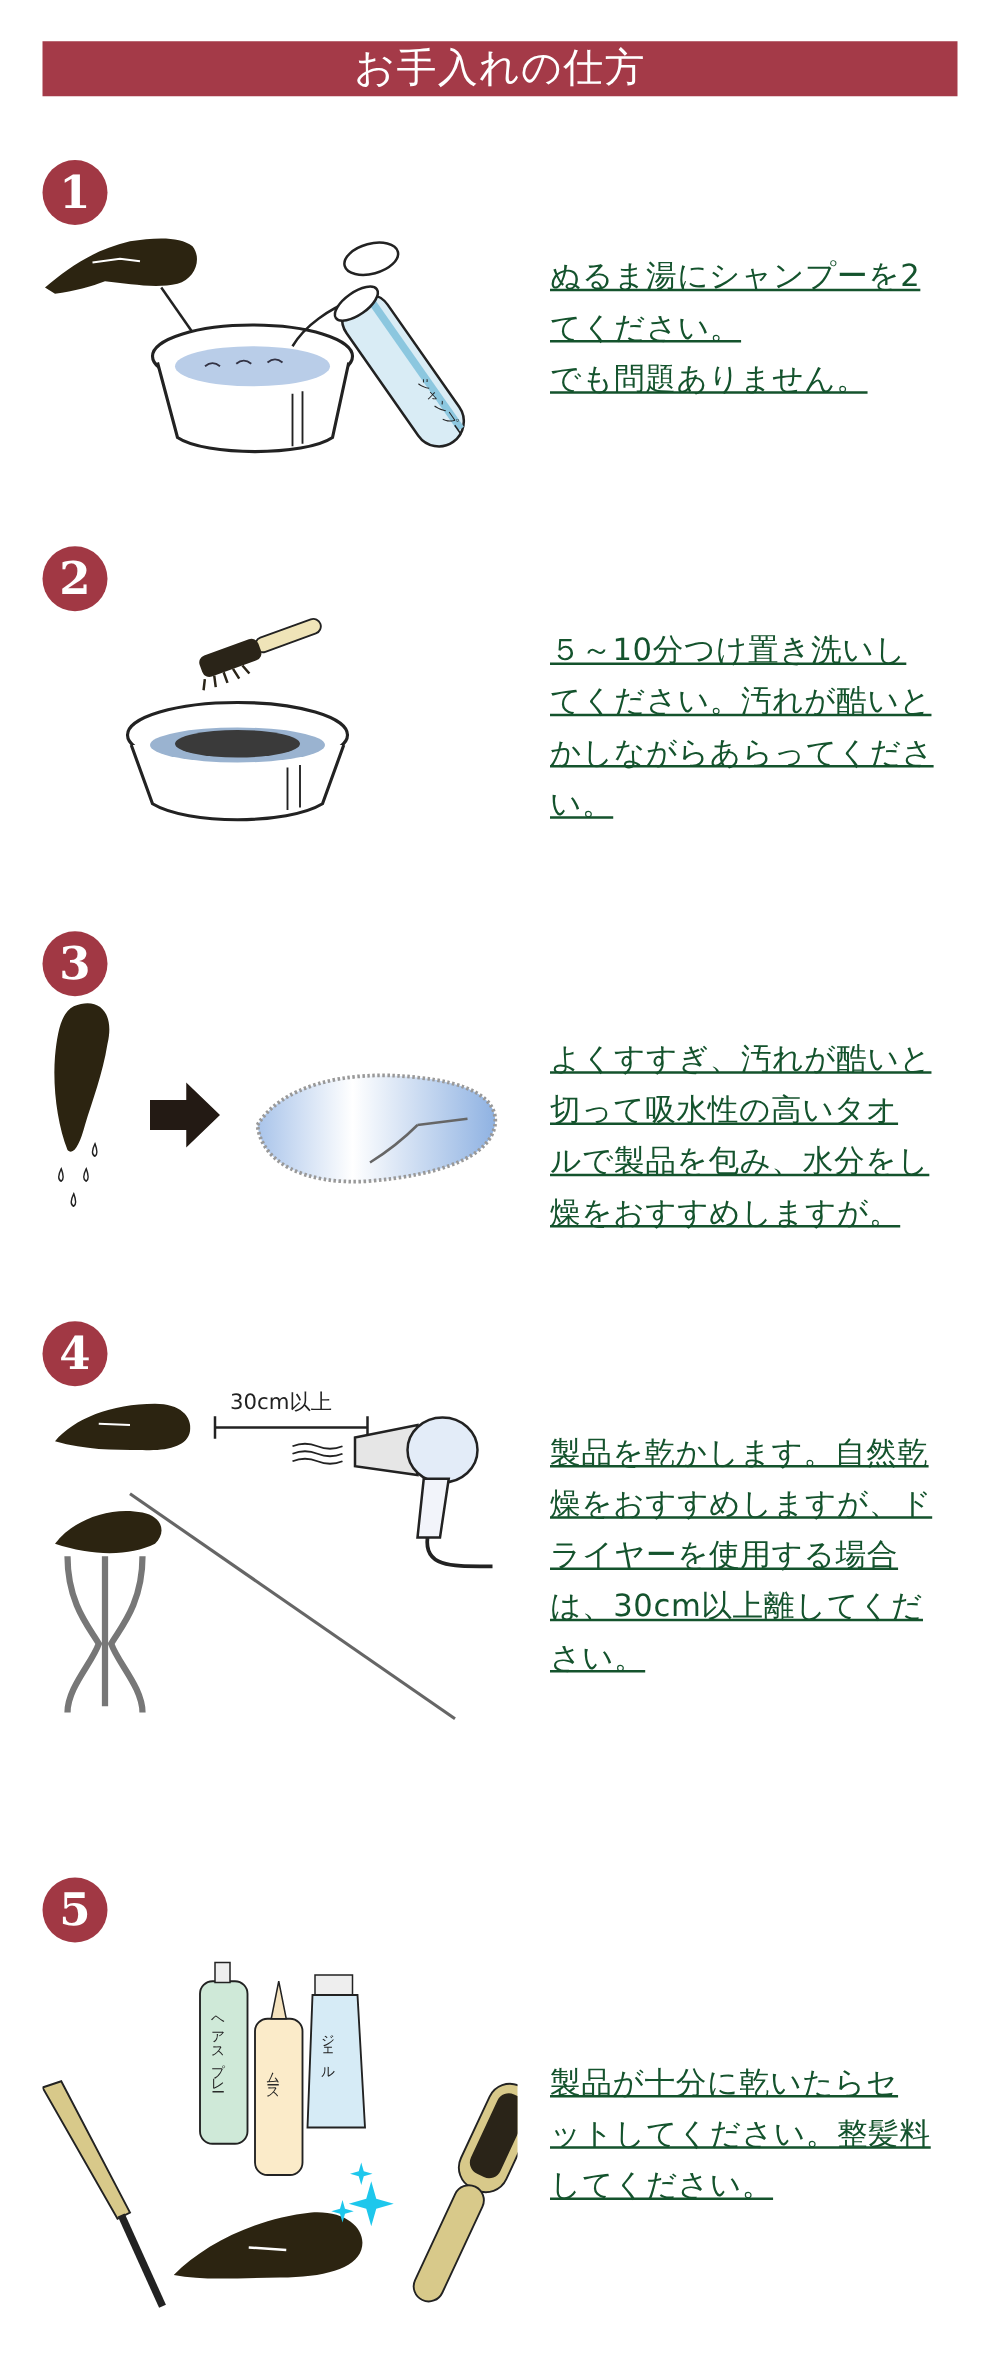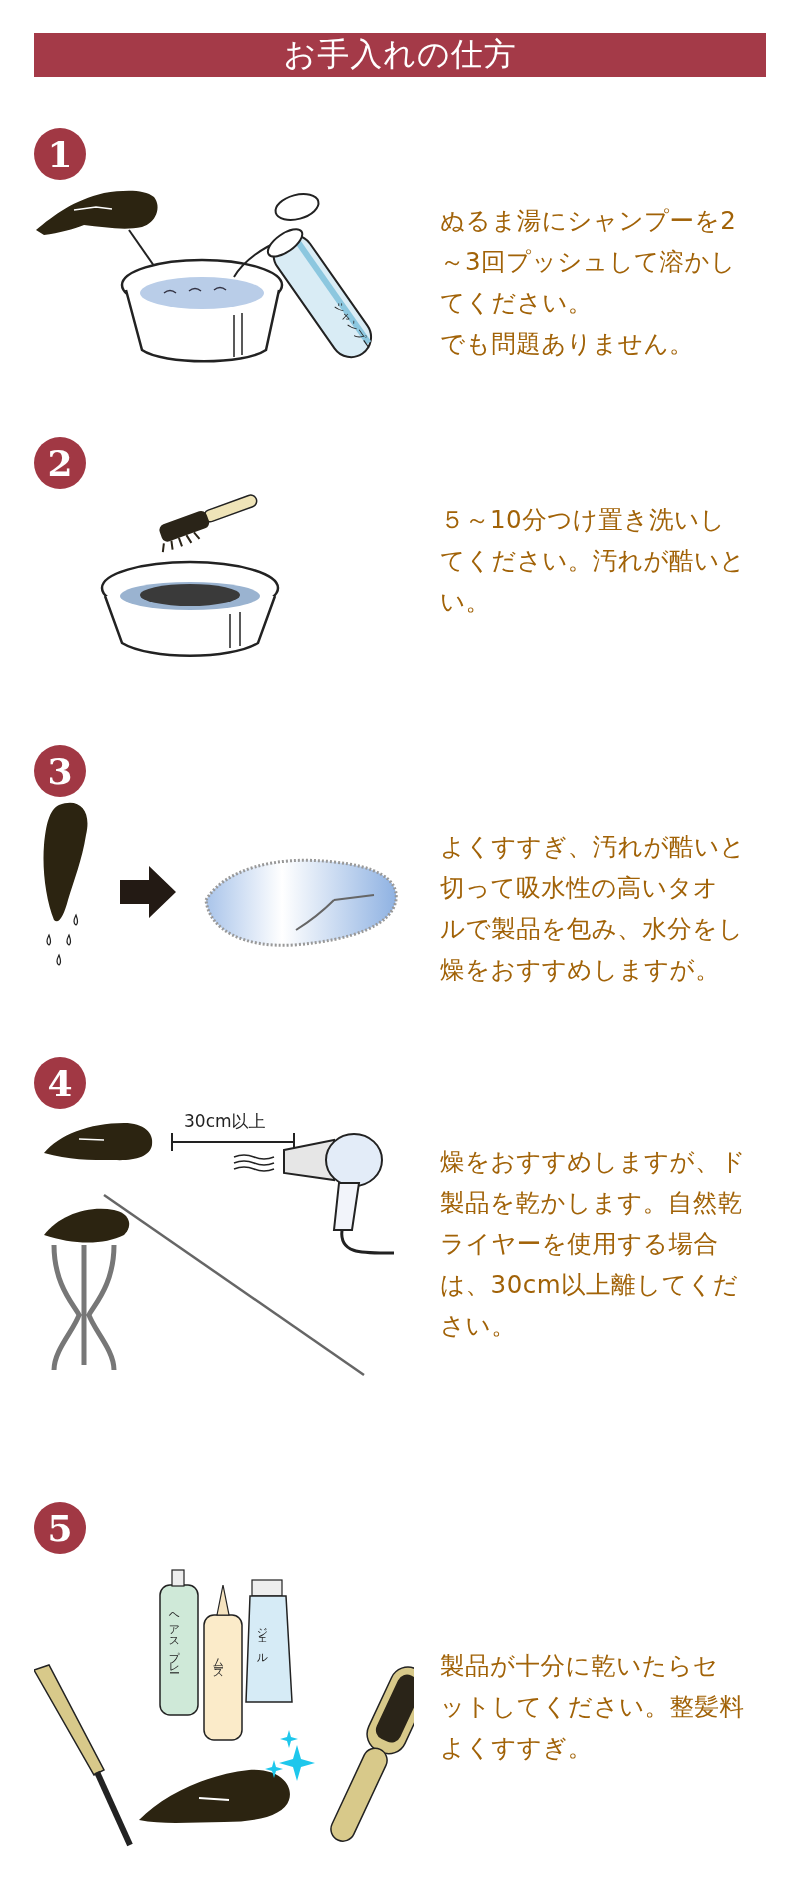--- a/index.html
+++ b/index.html
@@ -6,21 +6,21 @@
   body { width: 800px; height: 1900px; position: relative; overflow: hidden;
          font-family: "DejaVu Sans", "Liberation Sans", sans-serif; color: #222; }
   .banner { position: absolute; left: 34px; top: 33px; width: 732px; height: 44px;
             background: #a43a48; display: flex; align-items: center; justify-content: center; }
   .banner-title { color: #fff; font-family: "DejaVu Serif", "Liberation Serif", serif;
                   font-size: 32px; letter-spacing: 1px; }
   .badge { position: absolute; left: 34px; width: 52px; height: 52px; border-radius: 50%;
            background: #a13844; color: #fff; display: flex; align-items: center; justify-content: center;
            font-family: "DejaVu Serif", "Liberation Serif", serif; font-weight: bold; font-size: 36px; }
   .step-text { position: absolute; left: 440px; width: 345px; font-size: 24.5px; line-height: 41px;
-               color: #a16207; letter-spacing: 0.5px; }
+               color: #14532d; letter-spacing: 0.5px; text-decoration: underline; }
   .step-text span { display: block; white-space: nowrap; }
   .illus { position: absolute; }
   svg { display: block; }
 </style>
 </head>
 <body>
 
 <div class="banner">
   <span class="banner-title">お手入れの仕方</span>
 </div>
@@ -56,21 +56,20 @@
         <rect x="268" y="40" width="40" height="140" rx="20" fill="#d9ecf5" stroke="#222" stroke-width="2"></rect>
         <rect x="296" y="45" width="6" height="130" fill="#8cc7df"></rect>
         <ellipse cx="288" cy="45" rx="20" ry="9" fill="#fff" stroke="#222" stroke-width="2"></ellipse>
       </g>
       <text x="300" y="120" font-size="11" fill="#222" transform="rotate(55 300 120)">シャンプー</text>
     </g>
   </svg>
 </div>
 <div class="step-text" style="top:200px">
   <span>ぬるま湯にシャンプーを2</span>
-  <span>～3回プッシュして溶かし</span>
   <span>てください。</span>
   <span>でも問題ありません。</span>
 </div>
 
 <div class="badge" style="top:437px">2</div>
 <div class="illus" style="left:90px; top:488px;">
   <svg width="200" height="170" viewBox="0 0 200 170">
     <g>
       <g transform="rotate(-20 120 30)">
         <rect x="115" y="22" width="55" height="12" rx="6" fill="#efe4b8" stroke="#222" stroke-width="1.5"></rect>
@@ -84,20 +83,21 @@
       <ellipse cx="100" cy="108" rx="70" ry="14" fill="#9ab3d0"></ellipse>
       <ellipse cx="100" cy="107" rx="50" ry="11" fill="#3a3a3a"></ellipse>
       <line x1="140" y1="126" x2="140" y2="160" stroke="#222" stroke-width="1.5"></line>
       <line x1="150" y1="124" x2="150" y2="158" stroke="#222" stroke-width="1.5"></line>
     </g>
   </svg>
 </div>
 <div class="step-text" style="top:499px">
   <span>５～10分つけ置き洗いし</span>
   <span>てください。汚れが酷いと</span>
+  <span>かしながらあらってくださ</span>
   <span>い。</span>
 </div>
 
 <div class="badge" style="top:745px">3</div>
 <div class="illus" style="left:34px; top:800px;">
   <svg width="380" height="200" viewBox="0 0 380 200">
     <g>
       <path d="M25,5 C45,-3 58,10 52,35 C48,60 40,80 34,100 C30,115 25,125 20,120 C12,100 8,70 10,45 C12,25 15,10 25,5 Z" fill="#2c2411"></path>
       <path d="M15,135 q3,8 0,10 q-4,-2 0,-10 Z M35,135 q3,8 0,10 q-4,-2 0,-10 Z M25,155 q3,8 0,10 q-4,-2 0,-10 Z M42,115 q3,8 0,10 q-4,-2 0,-10 Z" fill="#fff" stroke="#222" stroke-width="1.2"></path>
     </g>
@@ -147,22 +147,22 @@
     <g>
       <line x1="70" y1="90" x2="330" y2="270" stroke="#666" stroke-width="2.5"></line>
     </g>
     <g>
       <path d="M10,130 C25,110 55,100 80,105 C95,108 100,120 90,130 C70,140 40,140 10,130 Z" fill="#2c2411"></path>
       <path d="M20,140 C20,180 40,200 45,210 C40,225 20,245 20,265 M80,140 C80,180 60,200 55,210 C60,225 80,245 80,265 M50,140 L50,210 L50,260" stroke="#777" stroke-width="5" fill="none"></path>
     </g>
   </svg>
 </div>
 <div class="step-text" style="top:1141px">
+  <span>製品を乾かします。自然乾</span>
   <span>燥をおすすめしますが、ド</span>
-  <span>製品を乾かします。自然乾</span>
   <span>ライヤーを使用する場合</span>
   <span>は、30cm以上離してくだ</span>
   <span>さい。</span>
 </div>
 
 <div class="badge" style="top:1502px">5</div>
 <div class="illus" style="left:34px; top:1560px;">
   <svg width="380" height="310" viewBox="0 0 380 310">
     <g>
       <rect x="126" y="25" width="38" height="130" rx="10" fill="#cfe9d8" stroke="#222" stroke-width="1.5"></rect>
@@ -197,14 +197,14 @@
         <rect x="330" y="100" width="40" height="90" rx="18" fill="#d8c98a" stroke="#222" stroke-width="1.5"></rect>
         <rect x="337" y="108" width="26" height="70" rx="10" fill="#2a2418"></rect>
         <rect x="338" y="188" width="24" height="100" rx="12" fill="#d8c98a" stroke="#222" stroke-width="1.5"></rect>
       </g>
     </g>
   </svg>
 </div>
 <div class="step-text" style="top:1645px">
   <span>製品が十分に乾いたらセ</span>
   <span>ットしてください。整髪料</span>
-  <span>よくすすぎ。</span>
+  <span>してください。</span>
 </div>
 
 </body></html>

